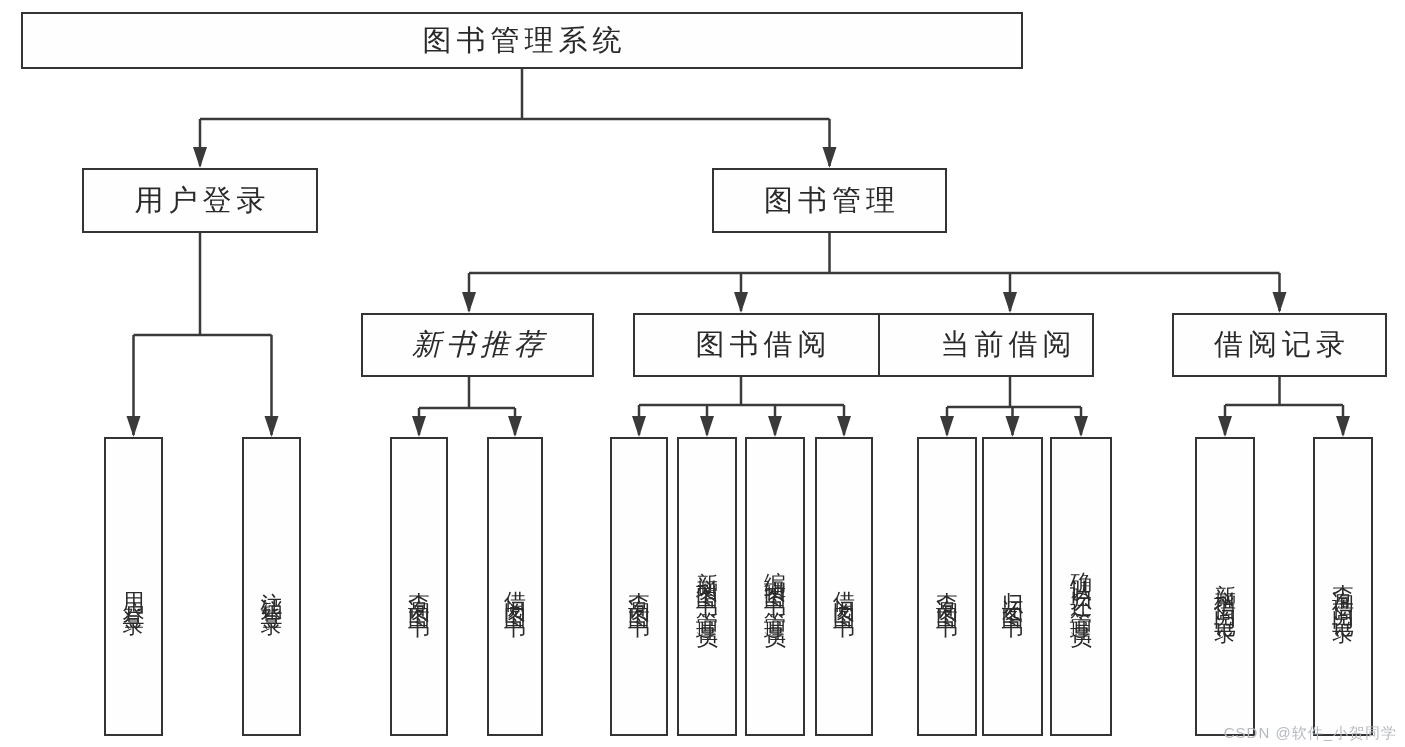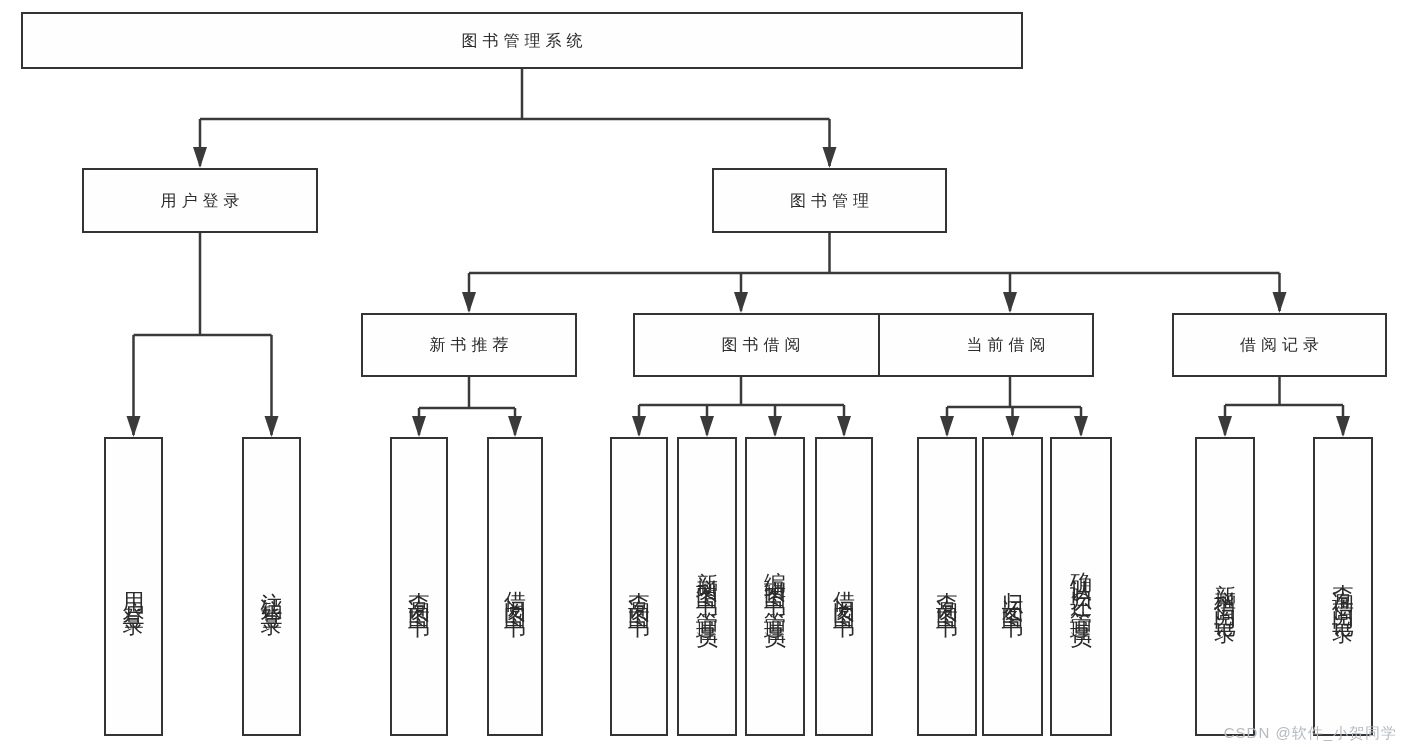--- a/index.html
+++ b/index.html
@@ -16,21 +16,21 @@
     box-sizing:border-box;
     background:#fefefe;
     border:2.5px solid #343434;
     color:#2a2a2a;
     display:flex;
     align-items:center;
     justify-content:center;
     text-align:center;
     line-height:1.1;
   }
-  .h { font-size:16px; letter-spacing:5px; text-indent:5px; }
+  .h { font-size:29px; letter-spacing:5px; text-indent:5px; }
   .v {
     writing-mode:vertical-rl;
     text-orientation:mixed;
     font-size:22px;
     letter-spacing:8px;
     padding-top:6px;
   }
   .watermark {
     position:absolute;
     right:8px; bottom:4px;
@@ -110,21 +110,21 @@
       <polygon points="1218,416 1232,416 1225,437"></polygon>
       <polygon points="1336,416 1350,416 1343,437"></polygon>
     </g>
   </svg>
 
   <div class="node h" style="left:21px; top:12px; width:1002px; height:57px;">图书管理系统</div>
 
   <div class="node h" style="left:82px; top:168px; width:236px; height:65px;">用户登录</div>
   <div class="node h" style="left:712px; top:168px; width:235px; height:65px;">图书管理</div>
 
-  <div class="node h" style="left:361px; top:313px; width:216px; height:64px;">新书推荐</div>
+  <div class="node h" style="left:361px; top:313px; width:233px; height:64px;font-style:italic;">新书推荐</div>
   <div class="node h" style="left:633px; top:313px; width:256px; height:64px;">图书借阅</div>
   <div class="node h" style="left:878px; top:313px; width:216px; height:64px;padding-left:40px;">当前借阅</div>
   <div class="node h" style="left:1172px; top:313px; width:215px; height:64px;">借阅记录</div>
 
   <div class="node v" style="left:104px; top:437px; width:59px; height:299px;">用户登录</div>
   <div class="node v" style="left:242px; top:437px; width:59px; height:299px;">注销登录</div>
 
   <div class="node v" style="left:390px; top:437px; width:58px; height:299px;">查询图书</div>
   <div class="node v" style="left:487px; top:437px; width:56px; height:299px;">借阅图书</div>
 

